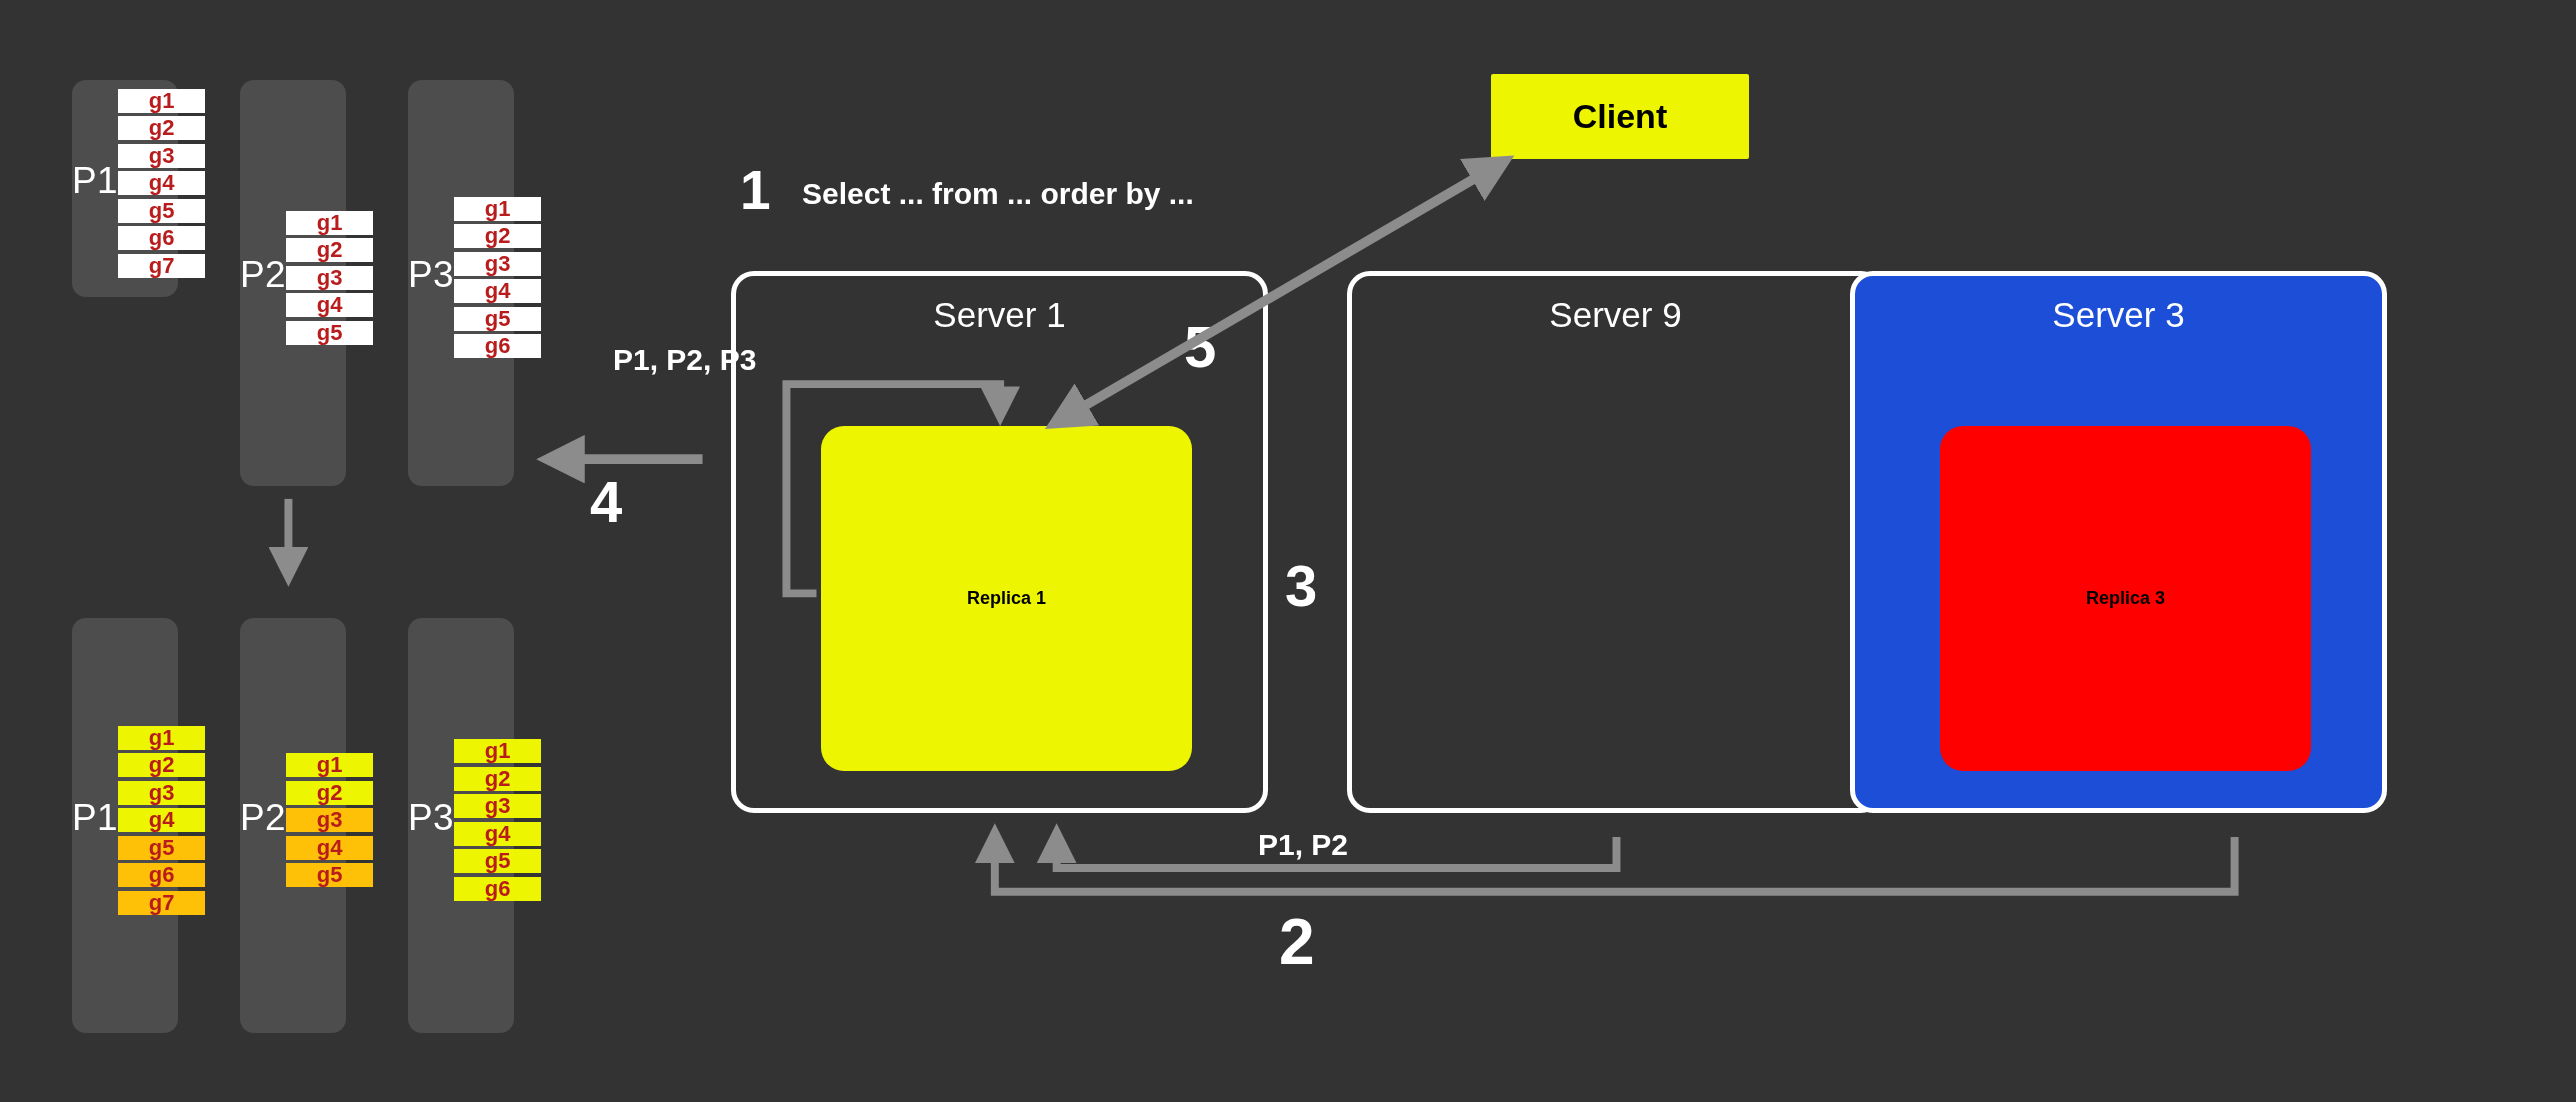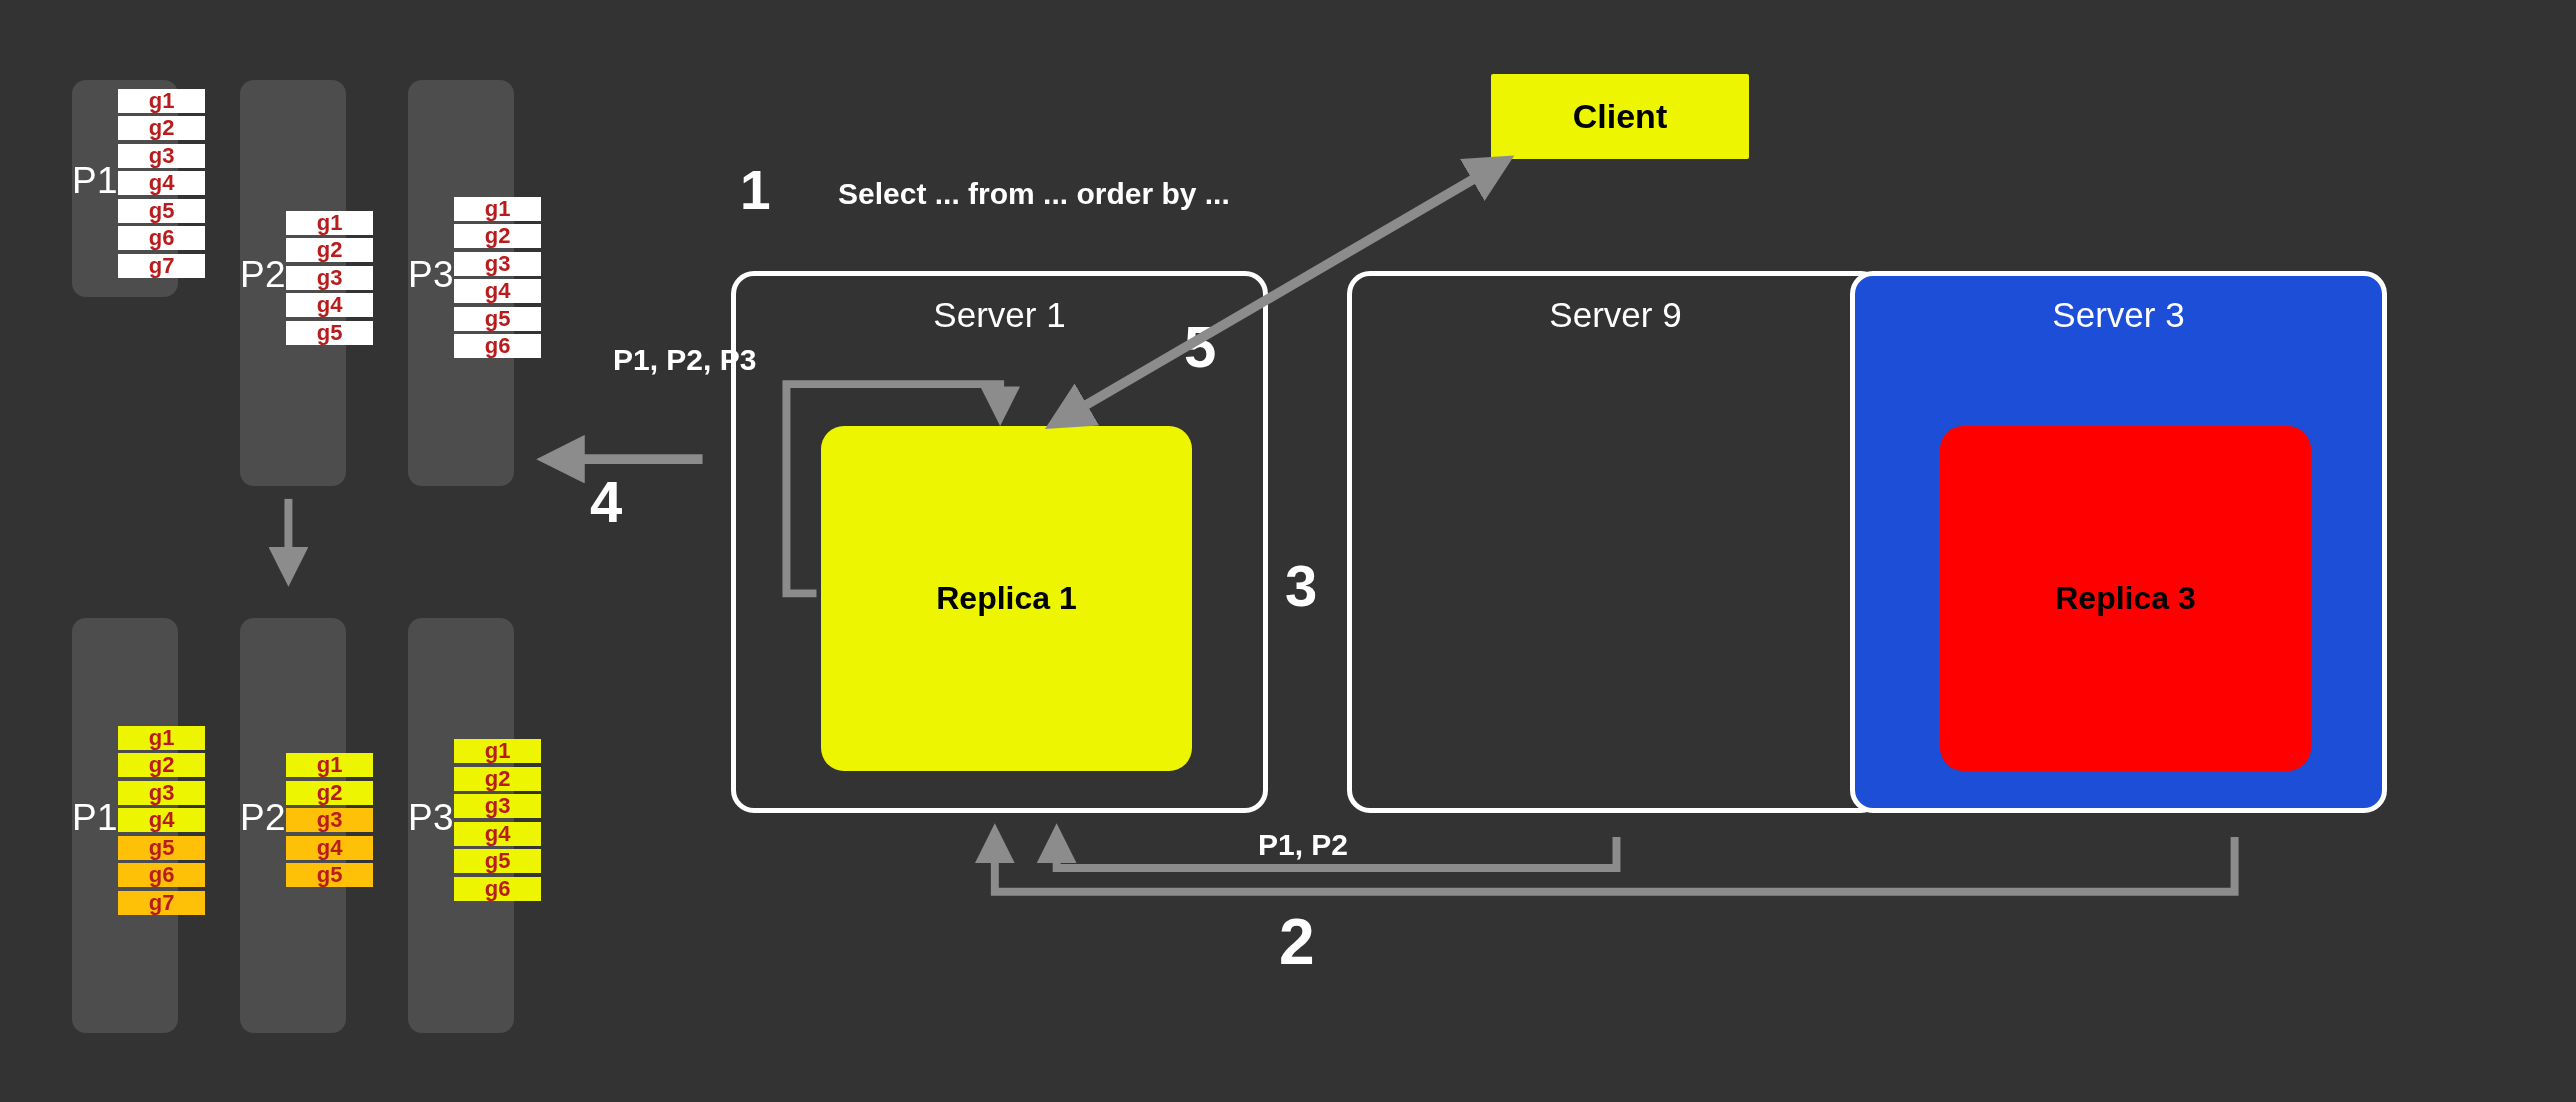--- a/index.html
+++ b/index.html
@@ -58,21 +58,21 @@
     text-align:center;
     color:#ffffff;
     font-size:35px;
     font-weight:400;
   }
   .replica{
     position:absolute;
     border-radius:23px;
     display:flex;align-items:center;justify-content:center;
     color:#000000;
-    font-size:32px;
+    font-size:18px;
     font-weight:bold;
     box-sizing:border-box;
   }
   .replica-label{pointer-events:none;}
 
   
   #client-box{
     position:absolute;
     background:#edf500;
     border-radius:2px;
@@ -94,21 +94,20 @@
     color:#ffffff;
     font-weight:bold;
     line-height:1;
   }
   .query-text{
     position:absolute;
     color:#ffffff;
     font-size:30px;
     font-weight:bold;
     white-space:nowrap;
-    margin-left:36px;
   }
 
   
   #arrows{position:absolute;left:0;top:0;width:2576px;height:1102px;pointer-events:none;}
 </style>
 </head>
 <body>
 
 <div id="stage">
 

